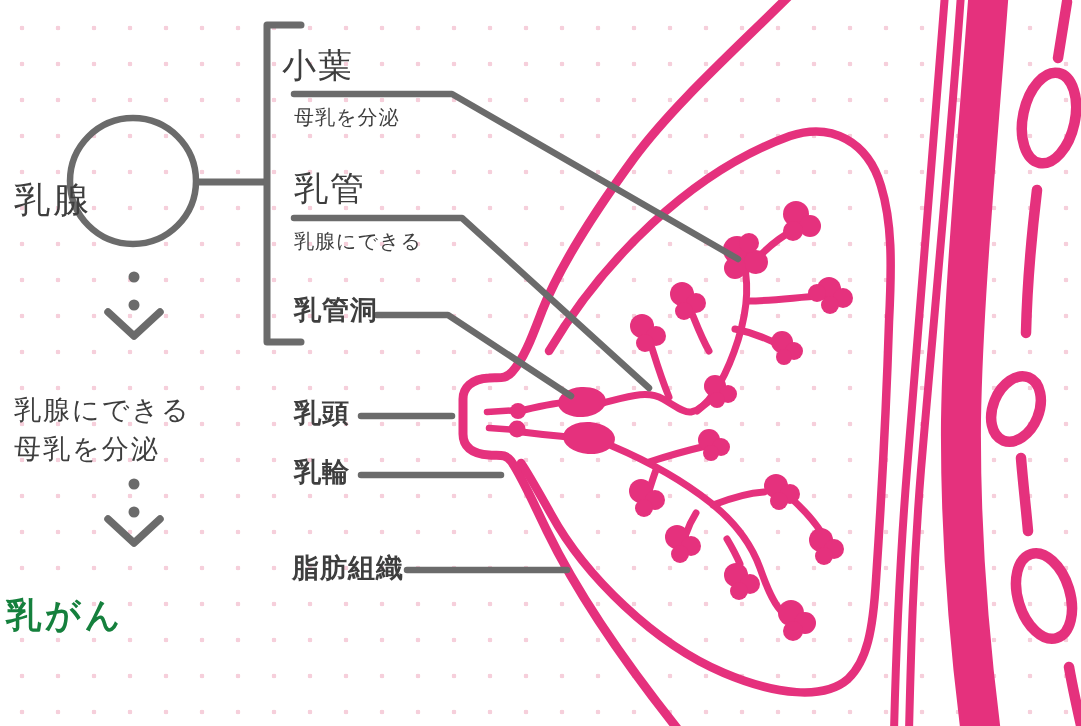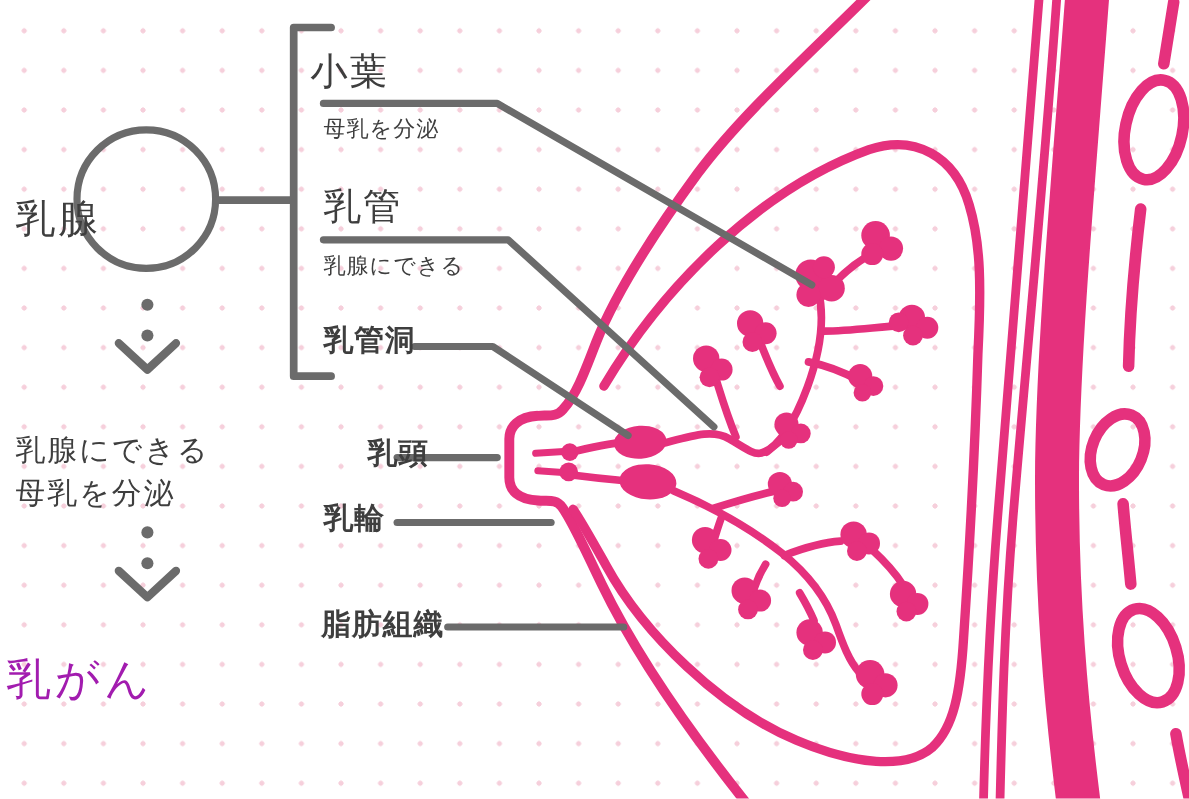--- a/index.html
+++ b/index.html
@@ -10,21 +10,21 @@
     background-size:36px 36px;background-position:4px 10px;
     font-family:"DejaVu Sans","Liberation Sans",sans-serif;
   }
   svg.art{position:absolute;left:0;top:0;}
   .lbl{position:absolute;color:#3E3E3E;white-space:nowrap;line-height:1;}
   .lbl-big{font-size:34px;letter-spacing:2px;font-weight:500;}
   .lbl-desc{font-size:20px;letter-spacing:1px;}
   .lbl-mid{font-size:27px;letter-spacing:1px;font-weight:700;}
   .centered{width:240px;text-align:left;margin-top:20px;}
   .term{font-size:36px;letter-spacing:3px;font-weight:500;}
-  .result{font-size:40px;letter-spacing:4px;font-weight:400;color:#a21caf;}
+  .result{font-size:35px;letter-spacing:4px;font-weight:700;color:#15803d;}
   .def{font-size:27px;letter-spacing:2px;}
 </style>
 </head>
 <body>
 
 <svg class="art" width="1081" height="726" viewBox="0 0 1081 726">
 
   <g stroke="#E5317D" fill="none" stroke-linecap="round" stroke-linejoin="round">
 
     <path stroke-width="9" d="M 793,-8 C 737,48 674,104 634,158 C 596,210 559,268 542,311
@@ -185,15 +185,15 @@
 
 <div class="lbl result centered" style="left:6px;top:578px;">乳がん</div>
 
 <div class="lbl lbl-big" style="left:282px;top:48px;text-align:right;">小葉</div>
 <div class="lbl lbl-desc" style="left:294px;top:107px;">母乳を分泌</div>
 
 <div class="lbl lbl-big" style="left:294px;top:171px;">乳管</div>
 <div class="lbl lbl-desc" style="left:294px;top:231px;">乳腺にできる</div>
 
 <div class="lbl lbl-mid" style="left:294px;top:296px;">乳管洞</div>
-<div class="lbl lbl-mid" style="left:294px;top:399px;margin-left:40px;">乳頭</div>
+<div class="lbl lbl-mid" style="left:294px;top:399px;">乳頭</div>
 <div class="lbl lbl-mid" style="left:294px;top:458px;">乳輪</div>
 <div class="lbl lbl-mid" style="left:292px;top:554px;text-align:right;">脂肪組織</div>
 
 </body></html>

